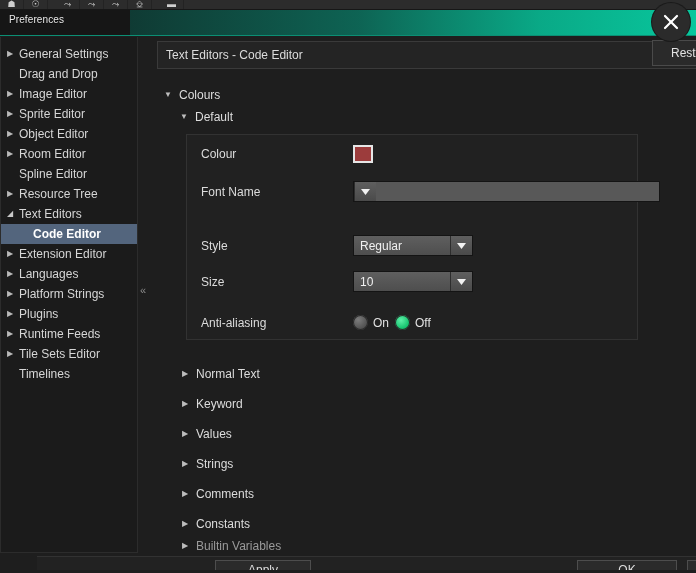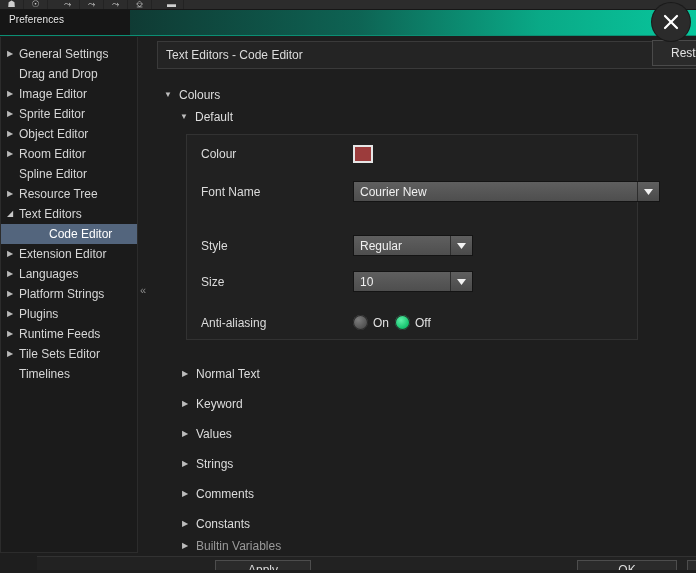--- a/index.html
+++ b/index.html
@@ -68,21 +68,21 @@
     font-size: 12px; color: #d6d6d6; cursor: pointer;
     padding-left: 2px; white-space: nowrap;
   }
   .side-item .arrow {
     width: 14px; text-align: center; font-size: 8px; color: #b8b8b8;
     flex: 0 0 14px; line-height: 1;
   }
   .side-item .arrow.open { color: #c8c8c8; }
   .side-item .arrow.none { color: transparent; }
   .side-item .slabel { padding-left: 2px; }
-  .side-item.child { padding-left: 32px; }
+  .side-item.child { padding-left: 16px; font-weight: bold; }
   .side-item.selected { background: #53657d; color: #ffffff; }
 
   .splitter {
     position: absolute; left: 138px; top: 37px; width: 14px; height: 516px;
     background: #1e1e1e;
   }
   .splitter .chev {
     position: absolute; left: 2px; top: 248px;
     font-size: 11px; color: #8d8d8d; cursor: pointer; line-height: 1;
   }
@@ -331,21 +331,20 @@
       <div class="panel-box">
 
         <div class="field-row" style="left:14px; top:10px;">
           <span class="field-label">Colour</span>
           <span class="swatch" style="background: rgb(156, 60, 60);"></span>
         </div>
 
         <div class="field-row" style="left:14px; top:46px;">
           <span class="field-label">Font Name</span>
           <span class="combo" style="width:307px;">
-            <span class="cval">Courier New</span>
             <span class="cbtn">
               <svg width="9" height="6" viewBox="0 0 9 6">
                   <polygon points="0,0 9,0 4.5,6" fill="#f2f2f2"></polygon>
                 </svg>
             </span>
           </span>
         </div>
 
         <div class="field-row" style="left:14px; top:90px;margin-top:10px;">
           <span class="field-label">Style</span>

